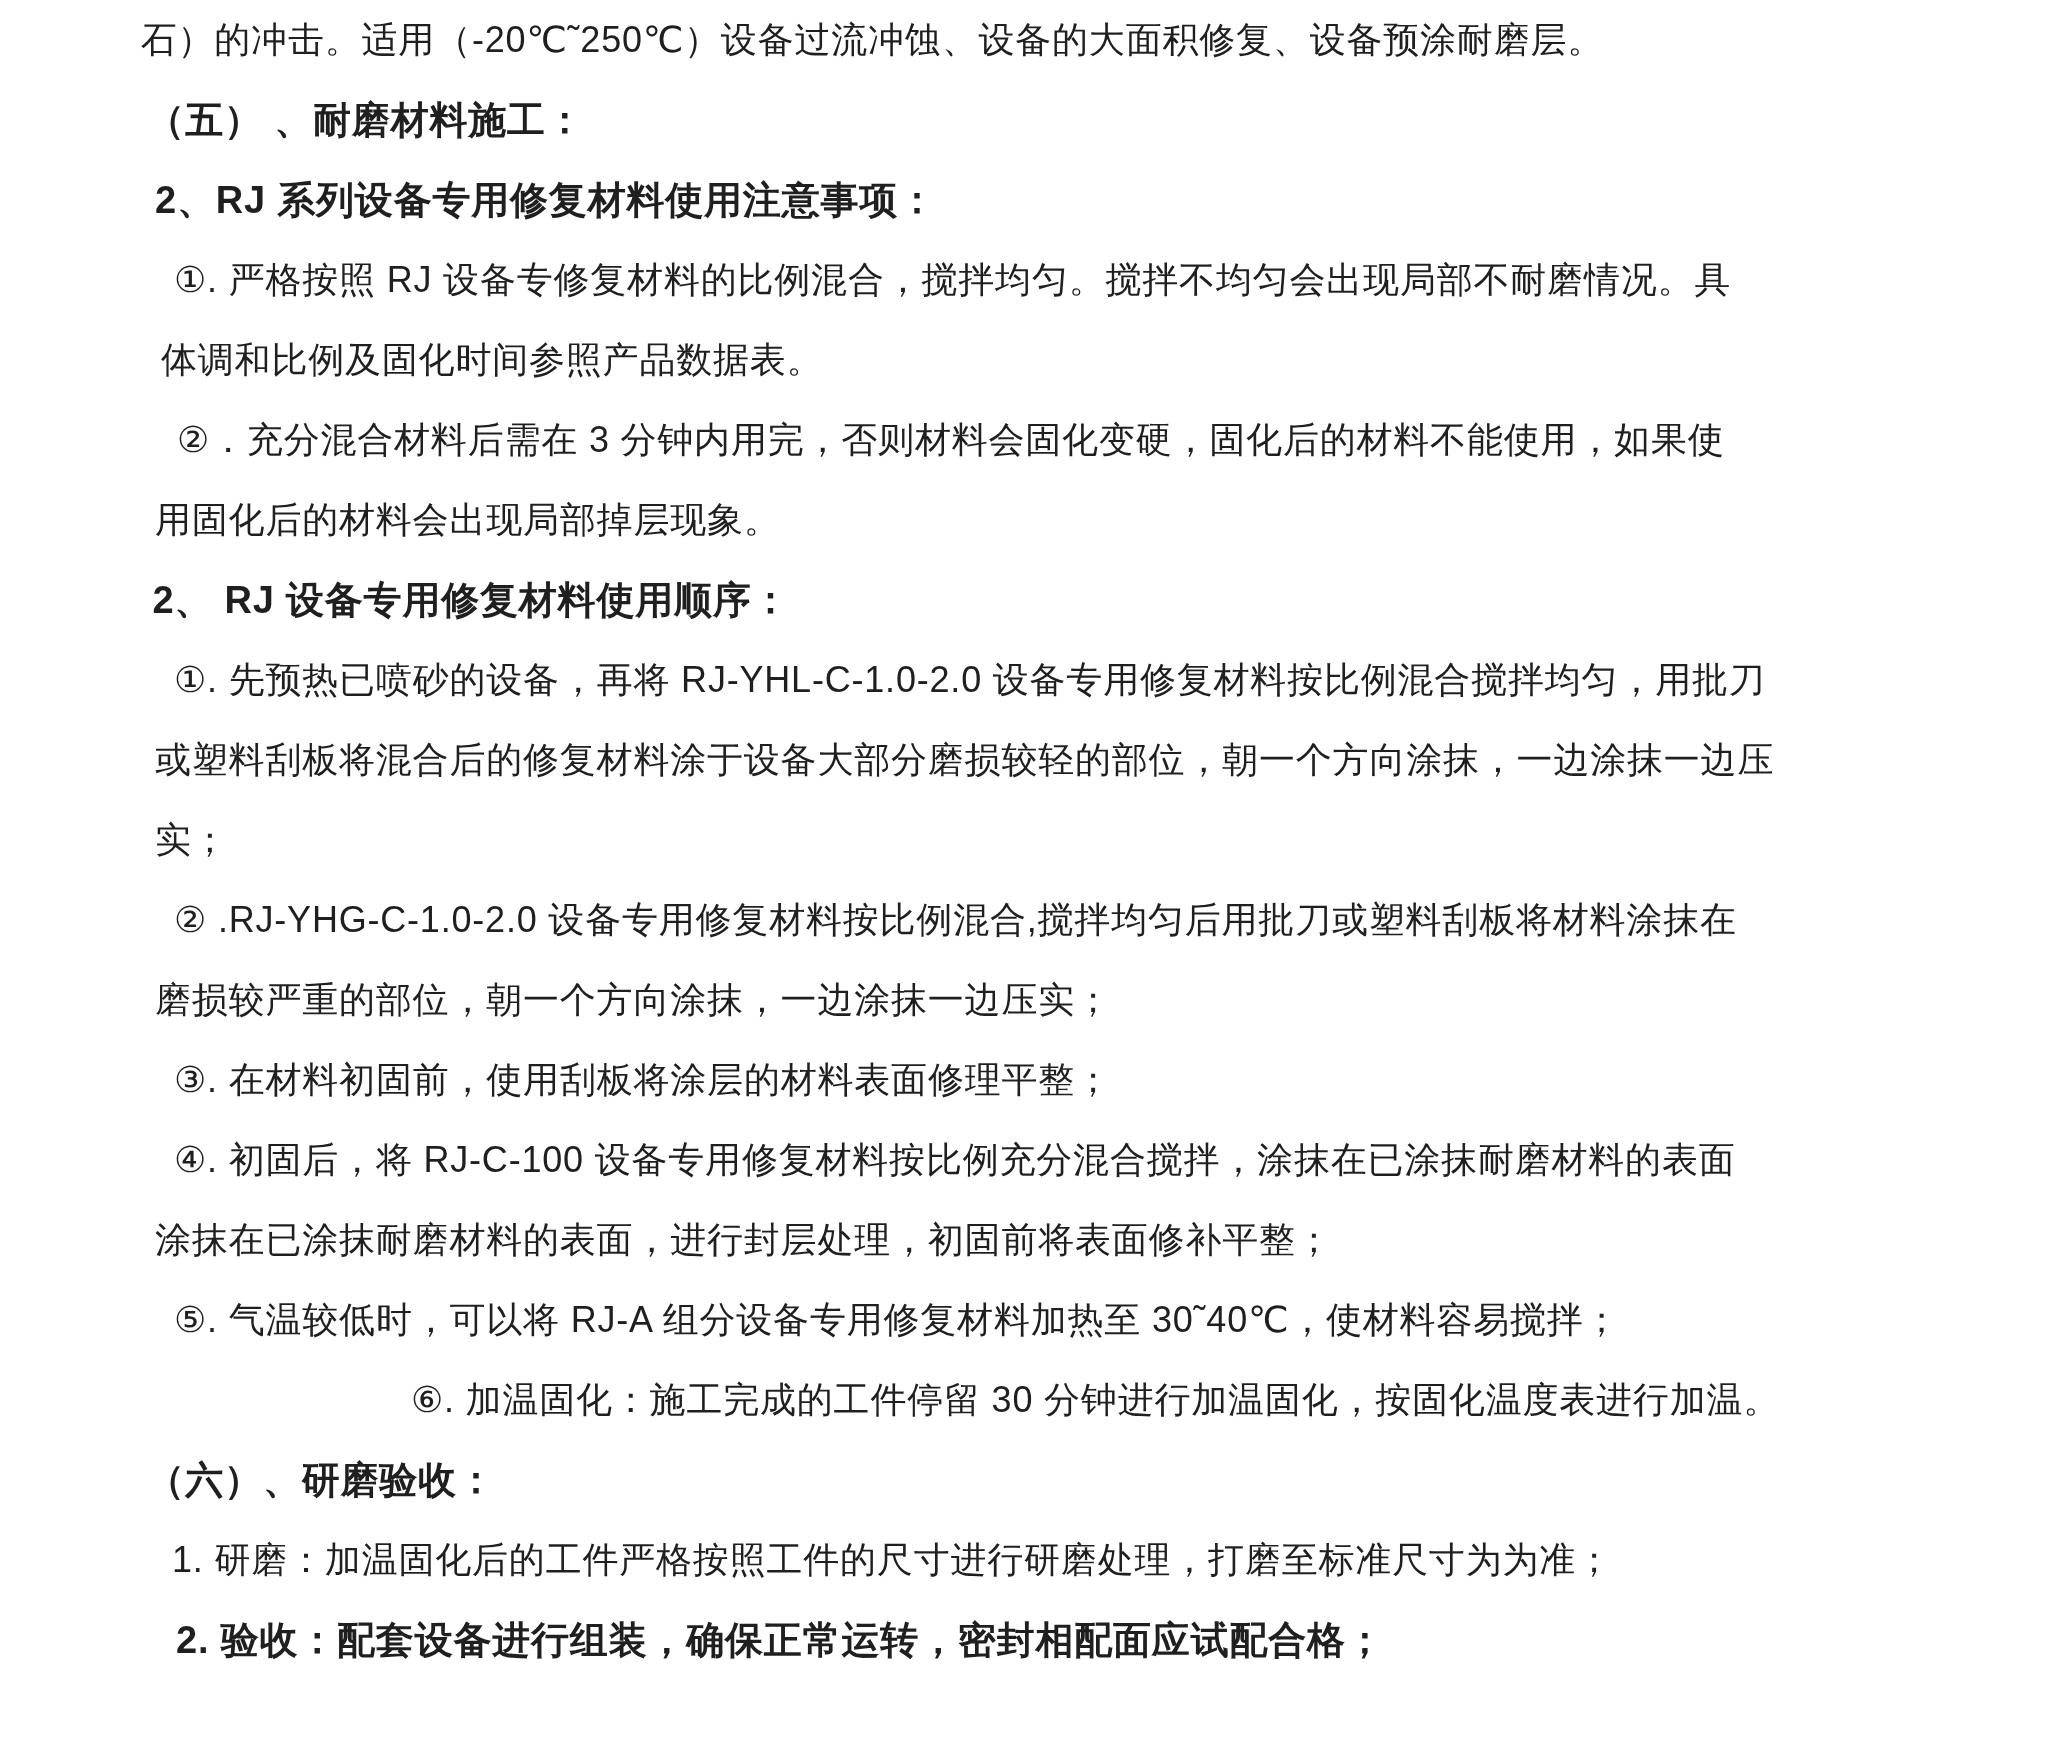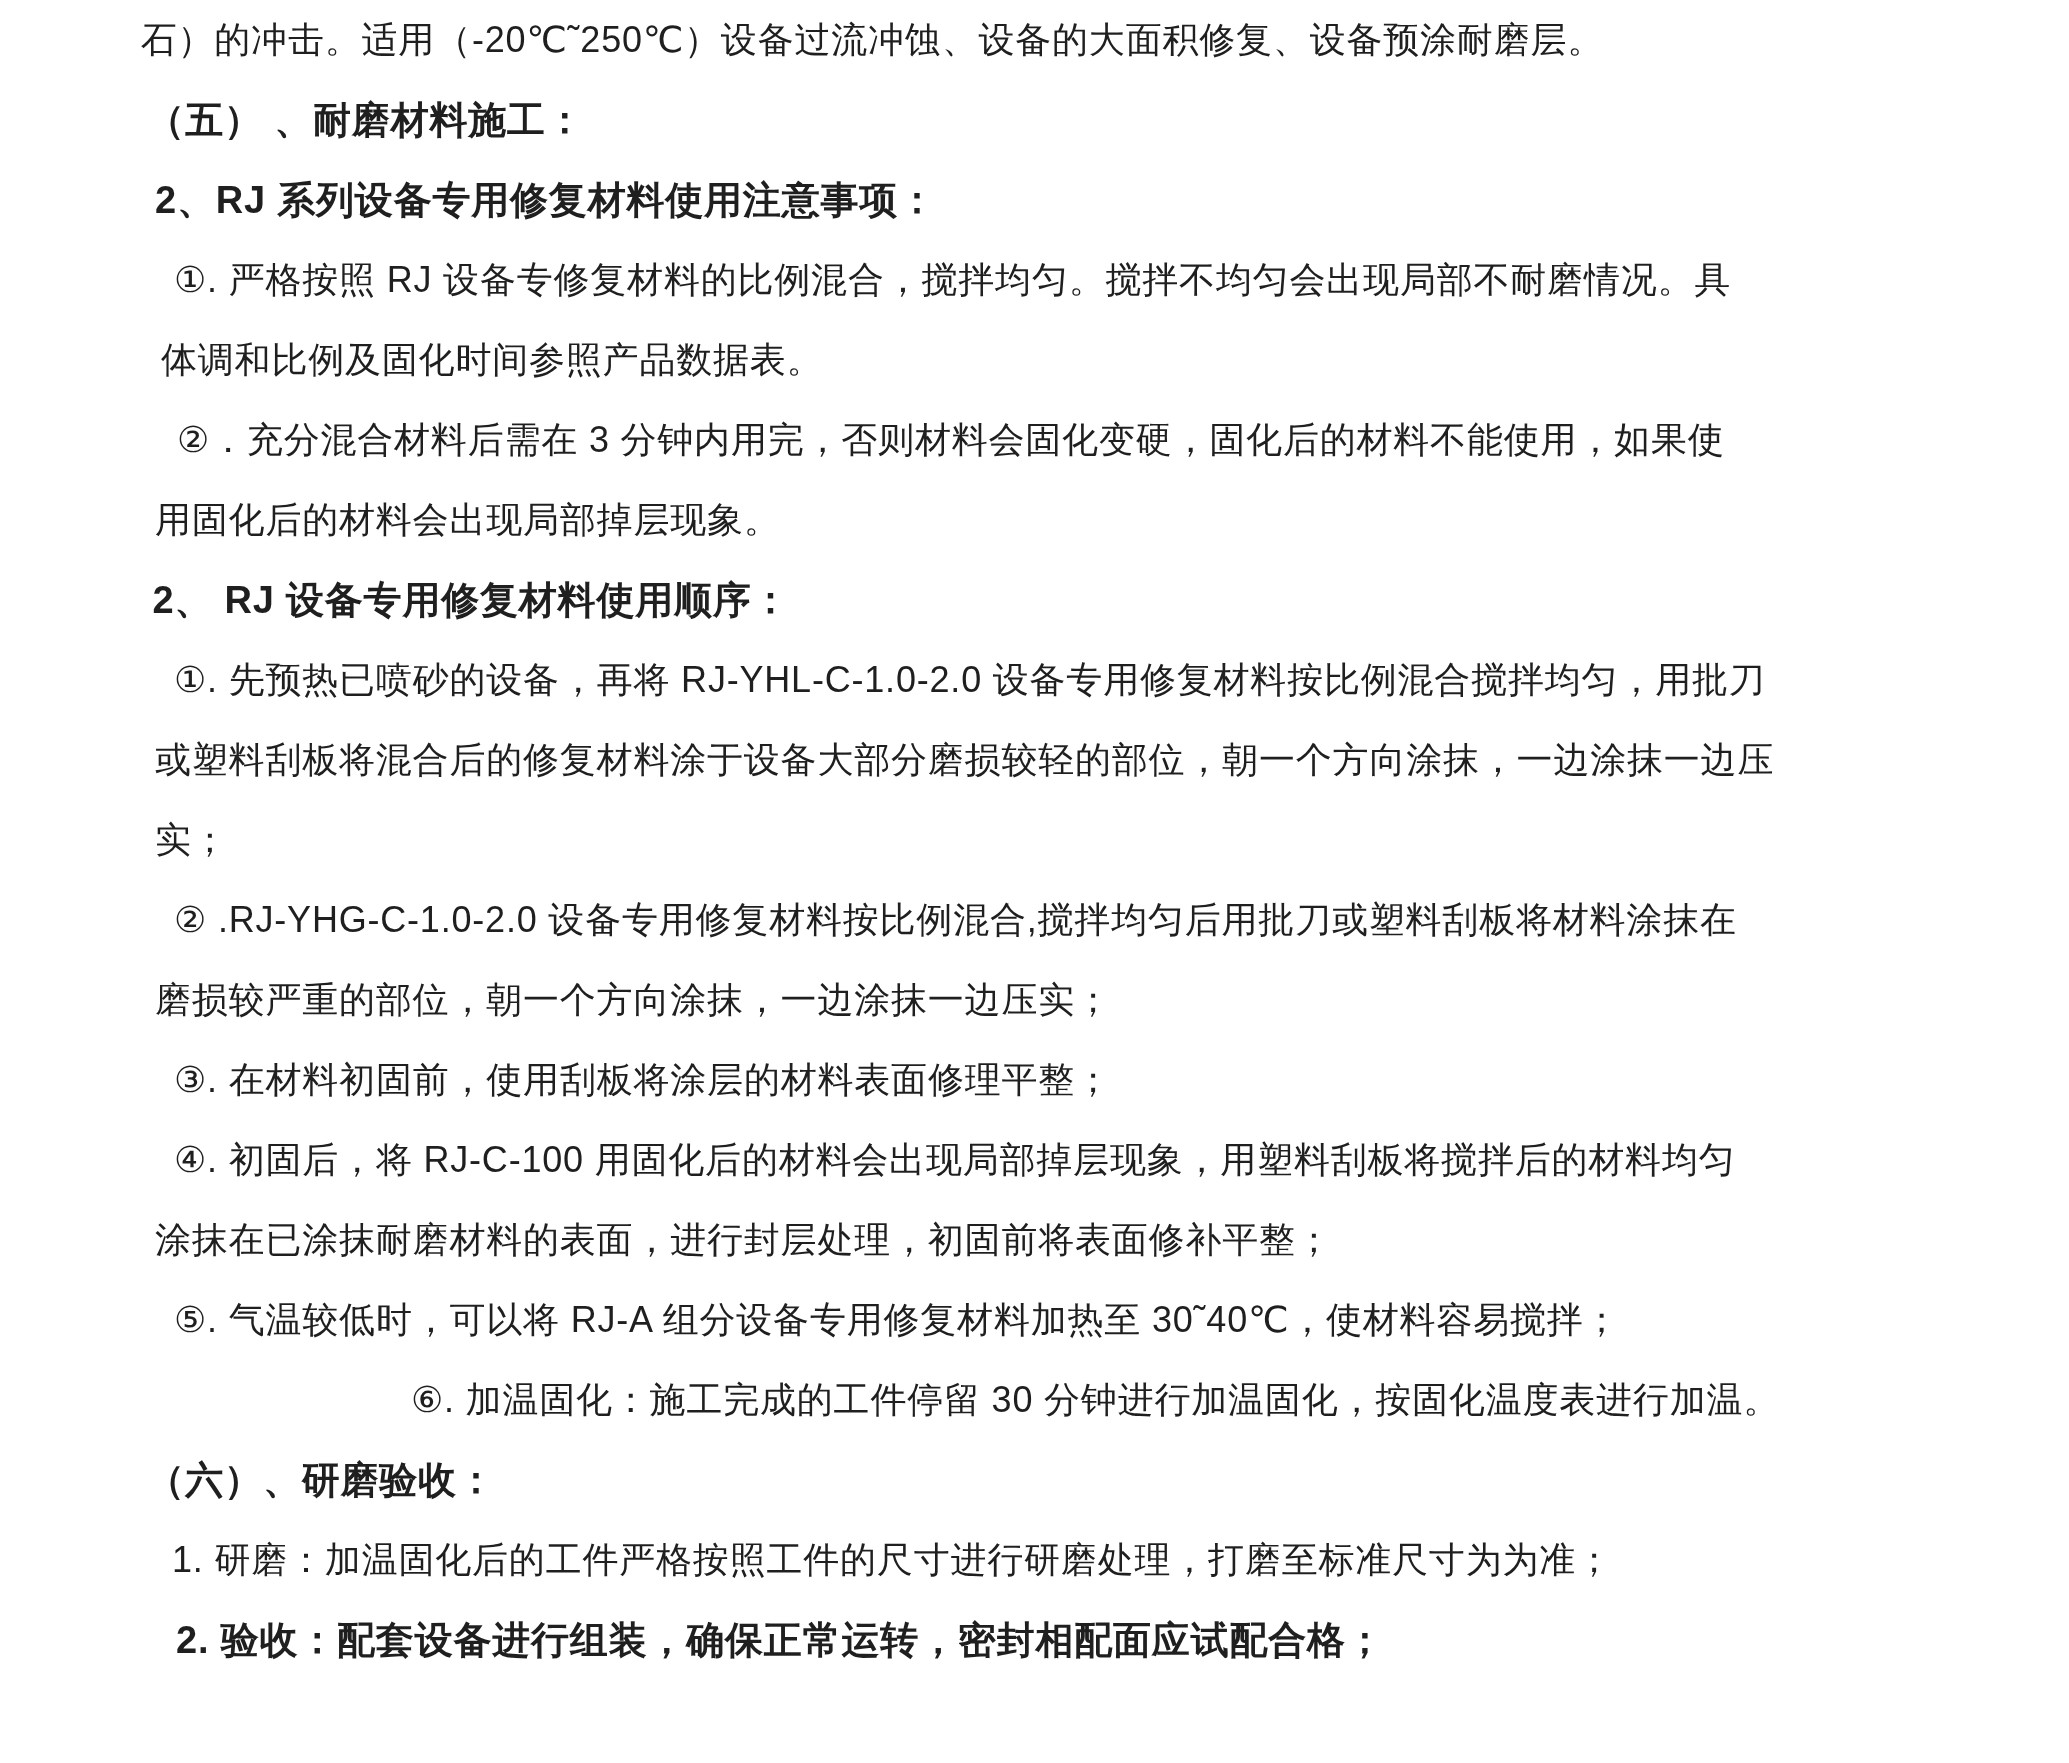--- a/index.html
+++ b/index.html
@@ -92,21 +92,21 @@
 
   <div class="line" style="padding-left: 21px;">
     <span>磨损较严重的部位，朝一个方向涂抹，一边涂抹一边压实；</span>
   </div>
 
   <div class="line" style="padding-left: 40px;">
     <span>③. 在材料初固前，使用刮板将涂层的材料表面修理平整；</span>
   </div>
 
   <div class="line" style="padding-left: 40px;">
-    <span>④. 初固后，将 RJ-C-100 用固化后的材料会出现局部掉层现象，用塑料刮板将搅拌后的材料均匀</span>
+    <span>④. 初固后，将 RJ-C-100 设备专用修复材料按比例充分混合搅拌，涂抹在已涂抹耐磨材料的表面</span>
   </div>
 
   <div class="line" style="padding-left: 21px; align-items: center;">
     <span>涂抹在已涂抹耐磨材料的表面，进行封层处理，初固前将表面修补平整；</span>
   </div>
 
   <div class="line" style="padding-left: 40px;">
     <span>⑤. 气温较低时，可以将 RJ-A 组分设备专用修复材料加热至 30˜40℃，使材料容易搅拌；</span>
   </div>
 

